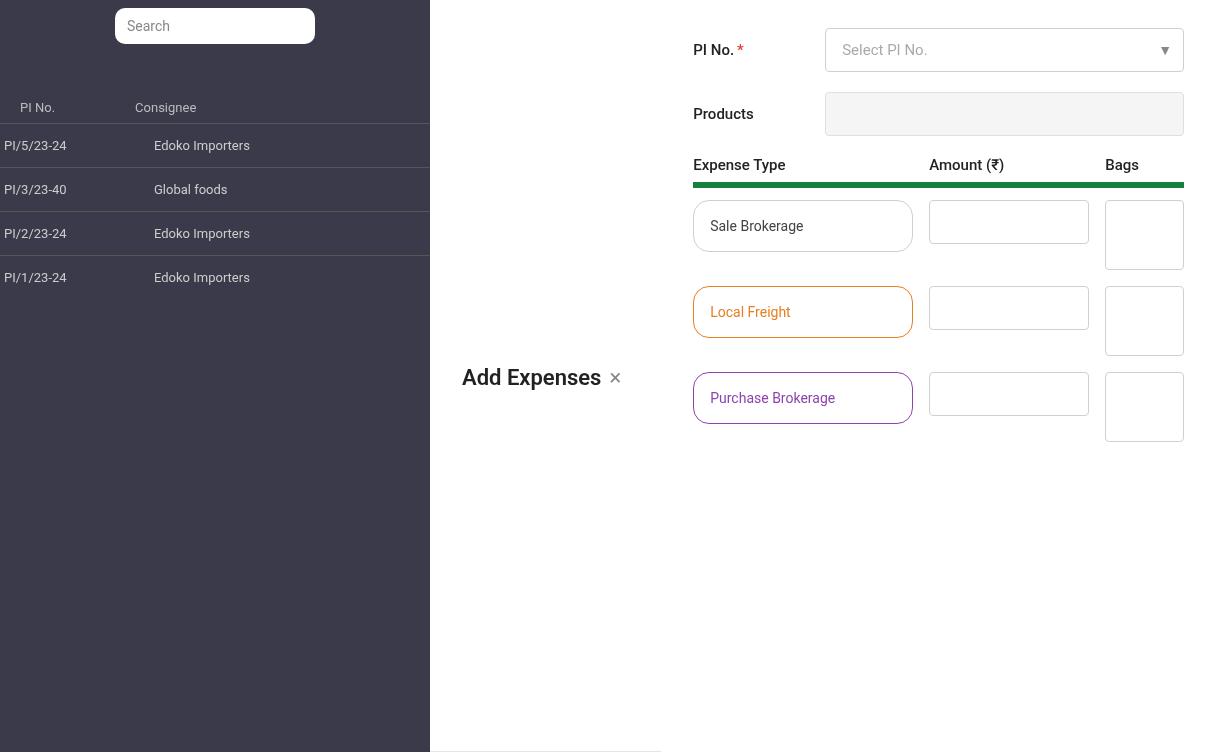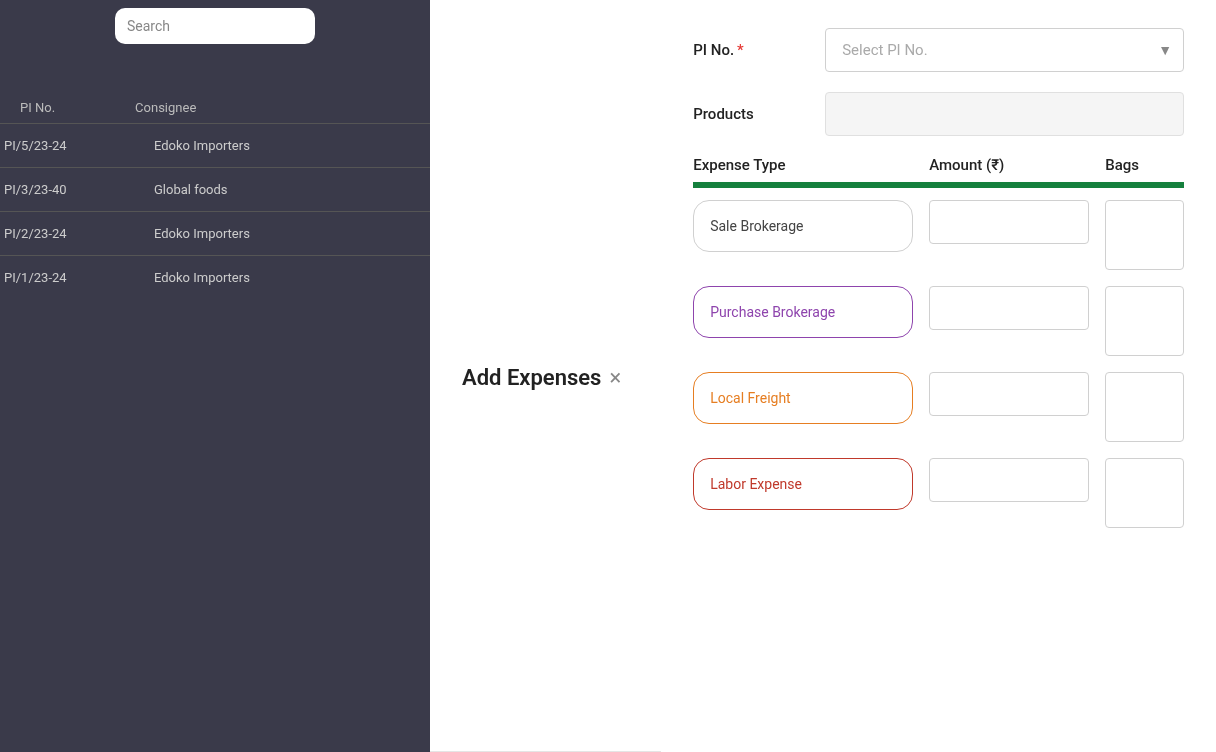--- a/index.html
+++ b/index.html
@@ -307,30 +307,25 @@
     </div>
 
     <div class="expense-row">
       <button class="expense-type-btn">Sale Brokerage</button>
       <input class="amount-input" type="number" style="">
       <textarea class="note-input" style=""></textarea>
     </div>
 
 
     <div class="expense-row">
+      <button class="expense-type-btn expense-type-local-freight">Local Freight</button>
+      <input class="amount-input" type="number" style="">
+      <textarea class="note-input" style=""></textarea>
+    </div>
+
+    <div class="expense-row">
       <button class="expense-type-btn expense-type-purchase-brokerage">Purchase Brokerage</button>
       <input class="amount-input" type="number" style="">
       <textarea class="note-input" style=""></textarea>
     </div>
 
-    <div class="expense-row">
-      <button class="expense-type-btn expense-type-local-freight">Local Freight</button>
-      <input class="amount-input" type="number" style="">
-      <textarea class="note-input" style=""></textarea>
-    </div>
-
-    <div class="expense-row">
-      <button class="expense-type-btn expense-type-labor">Labor Expense</button>
-      <input class="amount-input" type="number" style="">
-      <textarea class="note-input" style=""></textarea>
-    </div>
   </div>
 </div>
 
 </body></html>

